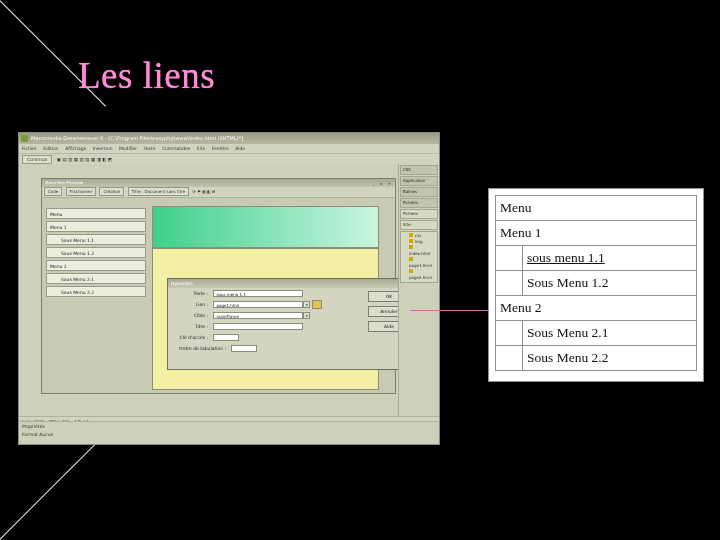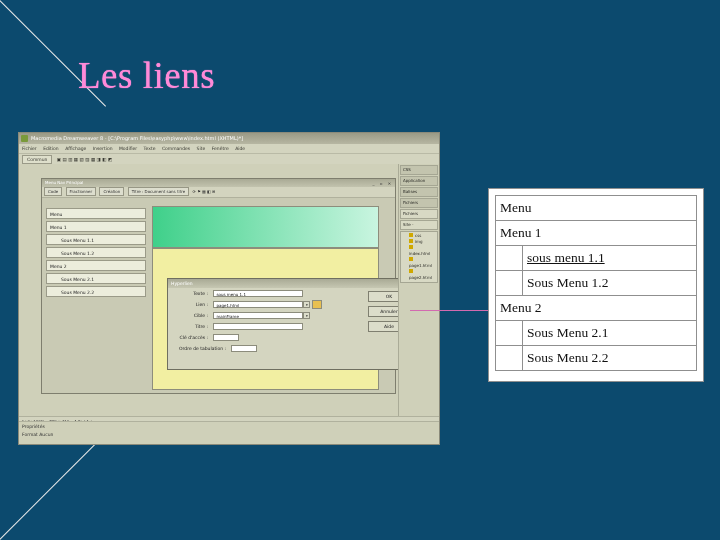--- a/index.html
+++ b/index.html
@@ -10,21 +10,21 @@
   body {
     width: 720px;
     height: 540px;
     overflow: hidden;
     font-family: "Liberation Sans", sans-serif;
     position: relative;
   }
   .slide {
     position: absolute;
     inset: 0;
-    background: #0c4a6e;
+    background: #000000;
   }
   
   .diag {
     position: absolute;
     background: #e9e9e9;
     height: 1px;
     transform-origin: 0 0;
   }
   .diag.tl { left: 0; top: 0; width: 150px; transform: rotate(45deg); }
   .diag.bl { left: 0; bottom: 0; width: 150px; transform: rotate(-45deg); transform-origin: 0 100%; }

